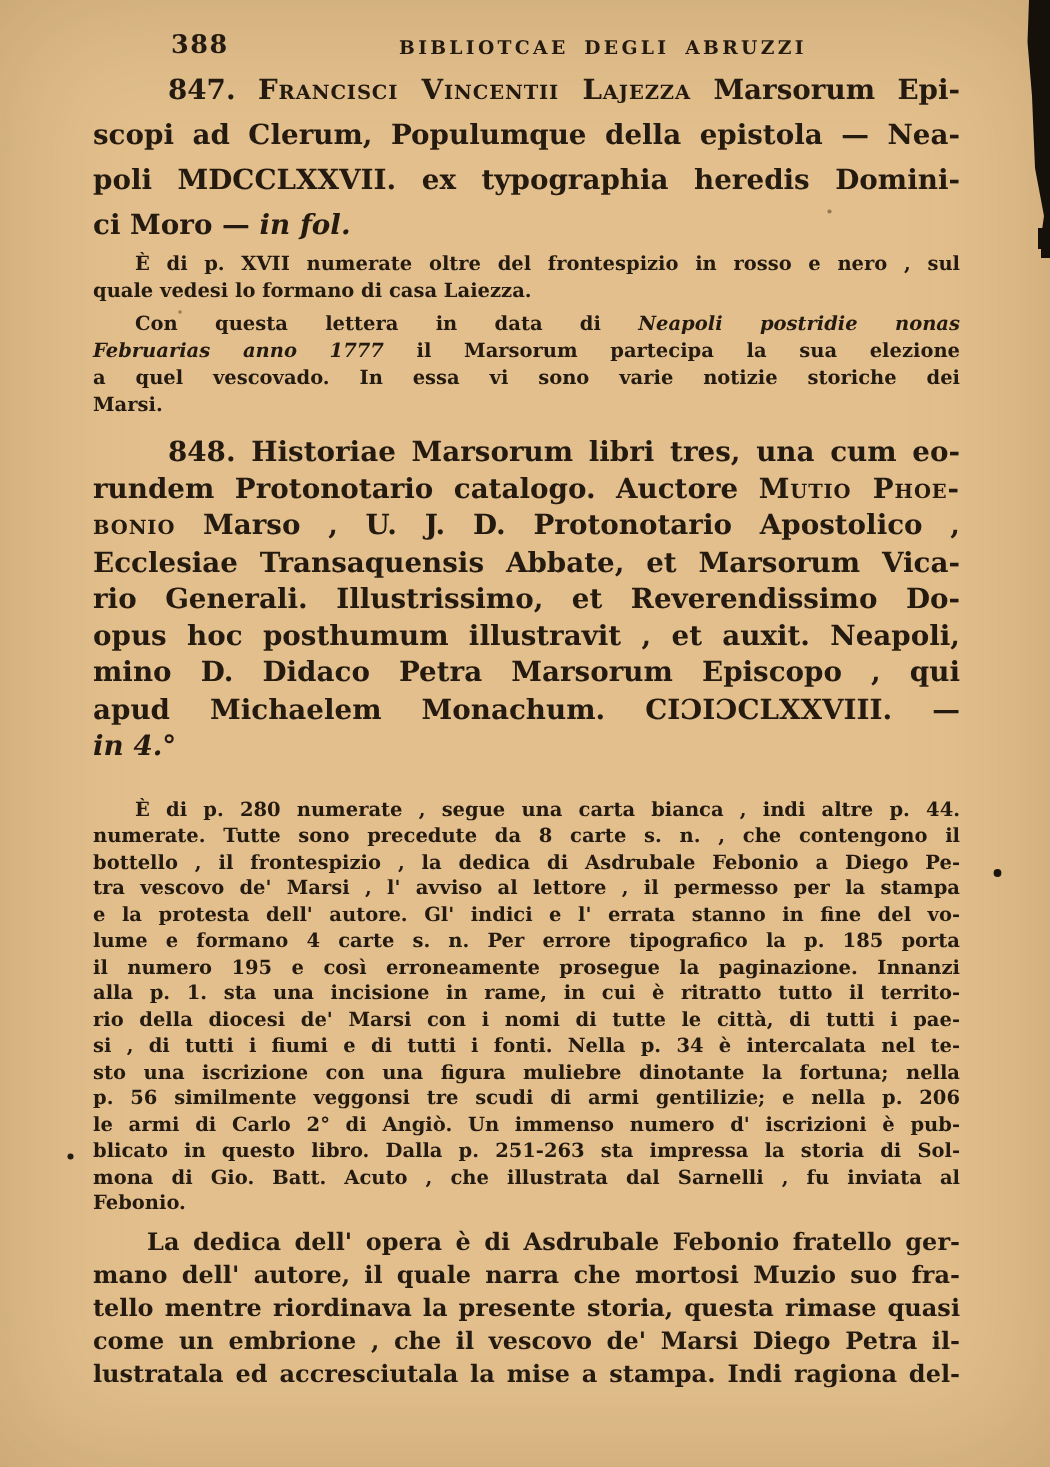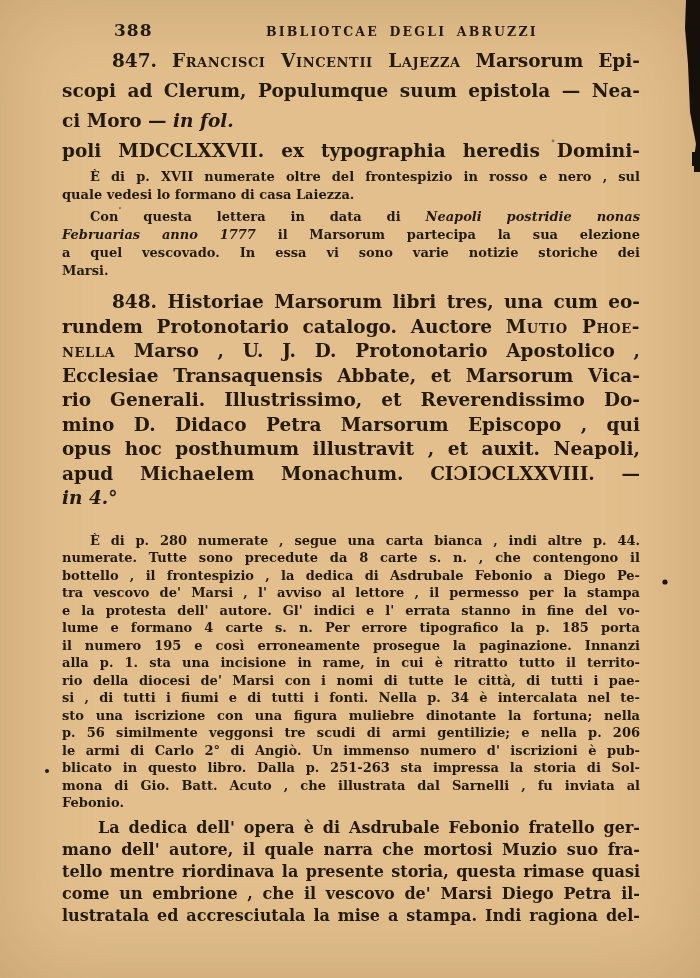--- a/index.html
+++ b/index.html
@@ -53,42 +53,42 @@
 
 <div class="page">
   <div class="header">
     <span class="pagenum">388</span>
     <span class="runtitle">BIBLIOTCAE DEGLI ABRUZZI</span>
   </div>
 
   <div class="content" id="content">
       <div class="block entry-a">
         <div class="line jline first"><span>847. </span><span class="sc">Francisci Vincentii Lajezza</span><span> Marsorum Epi-</span></div>
-        <div class="line jline"><span>scopi ad Clerum, Populumque suum epistola — Nea-</span></div>
+        <div class="line jline"><span>scopi ad Clerum, Populumque della epistola — Nea-</span></div>
+        <div class="line jline"><span>poli MDCCLXXVII. ex typographia heredis Domini-</span></div>
         <div class="line lline"><span>ci Moro — </span><span class="it">in fol.</span></div>
-        <div class="line jline"><span>poli MDCCLXXVII. ex typographia heredis Domini-</span></div>
       </div>
       <div class="block note-s b-xvii">
         <div class="line jline first"><span>È di p. XVII numerate oltre del frontespizio in rosso e nero , sul</span></div>
         <div class="line lline"><span>quale vedesi lo formano di casa Laiezza.</span></div>
       </div>
       <div class="block note-s b-lettera">
         <div class="line jline first"><span>Con questa lettera in data di </span><span class="it">Neapoli postridie nonas</span></div>
         <div class="line jline"><span class="it">Februarias anno 1777</span><span> il Marsorum partecipa la sua elezione</span></div>
         <div class="line jline"><span>a quel vescovado. In essa vi sono varie notizie storiche dei</span></div>
         <div class="line lline"><span>Marsi.</span></div>
       </div>
       <div class="block entry-b">
         <div class="line jline first"><span>848. Historiae Marsorum libri tres, una cum eo-</span></div>
         <div class="line jline"><span>rundem Protonotario catalogo. Auctore </span><span class="sc">Mutio Phoe-</span></div>
-        <div class="line jline"><span class="sc">nella</span><span> Marso , U. J. D. Protonotario Apostolico ,</span></div>
+        <div class="line jline"><span class="sc">bonio</span><span> Marso , U. J. D. Protonotario Apostolico ,</span></div>
         <div class="line jline"><span>Ecclesiae Transaquensis Abbate, et Marsorum Vica-</span></div>
         <div class="line jline"><span>rio Generali. Illustrissimo, et Reverendissimo Do-</span></div>
+        <div class="line jline"><span>opus hoc posthumum illustravit , et auxit. Neapoli,</span></div>
         <div class="line jline"><span>mino D. Didaco Petra Marsorum Episcopo , qui</span></div>
-        <div class="line jline"><span>opus hoc posthumum illustravit , et auxit. Neapoli,</span></div>
         <div class="line jline"><span>apud Michaelem Monachum. CIƆIƆCLXXVIII. —</span></div>
         <div class="line lline"><span class="it">in 4.°</span></div>
       </div>
       <div class="block note-s b-long">
         <div class="line jline first"><span>È di p. 280 numerate , segue una carta bianca , indi altre p. 44.</span></div>
         <div class="line jline"><span>numerate. Tutte sono precedute da 8 carte s. n. , che contengono il</span></div>
         <div class="line jline"><span>bottello , il frontespizio , la dedica di Asdrubale Febonio a Diego Pe-</span></div>
         <div class="line jline"><span>tra vescovo de' Marsi , l' avviso al lettore , il permesso per la stampa</span></div>
         <div class="line jline"><span>e la protesta dell' autore. Gl' indici e l' errata stanno in fine del vo-</span></div>
         <div class="line jline"><span>lume e formano 4 carte s. n. Per errore tipografico la p. 185 porta</span></div>

